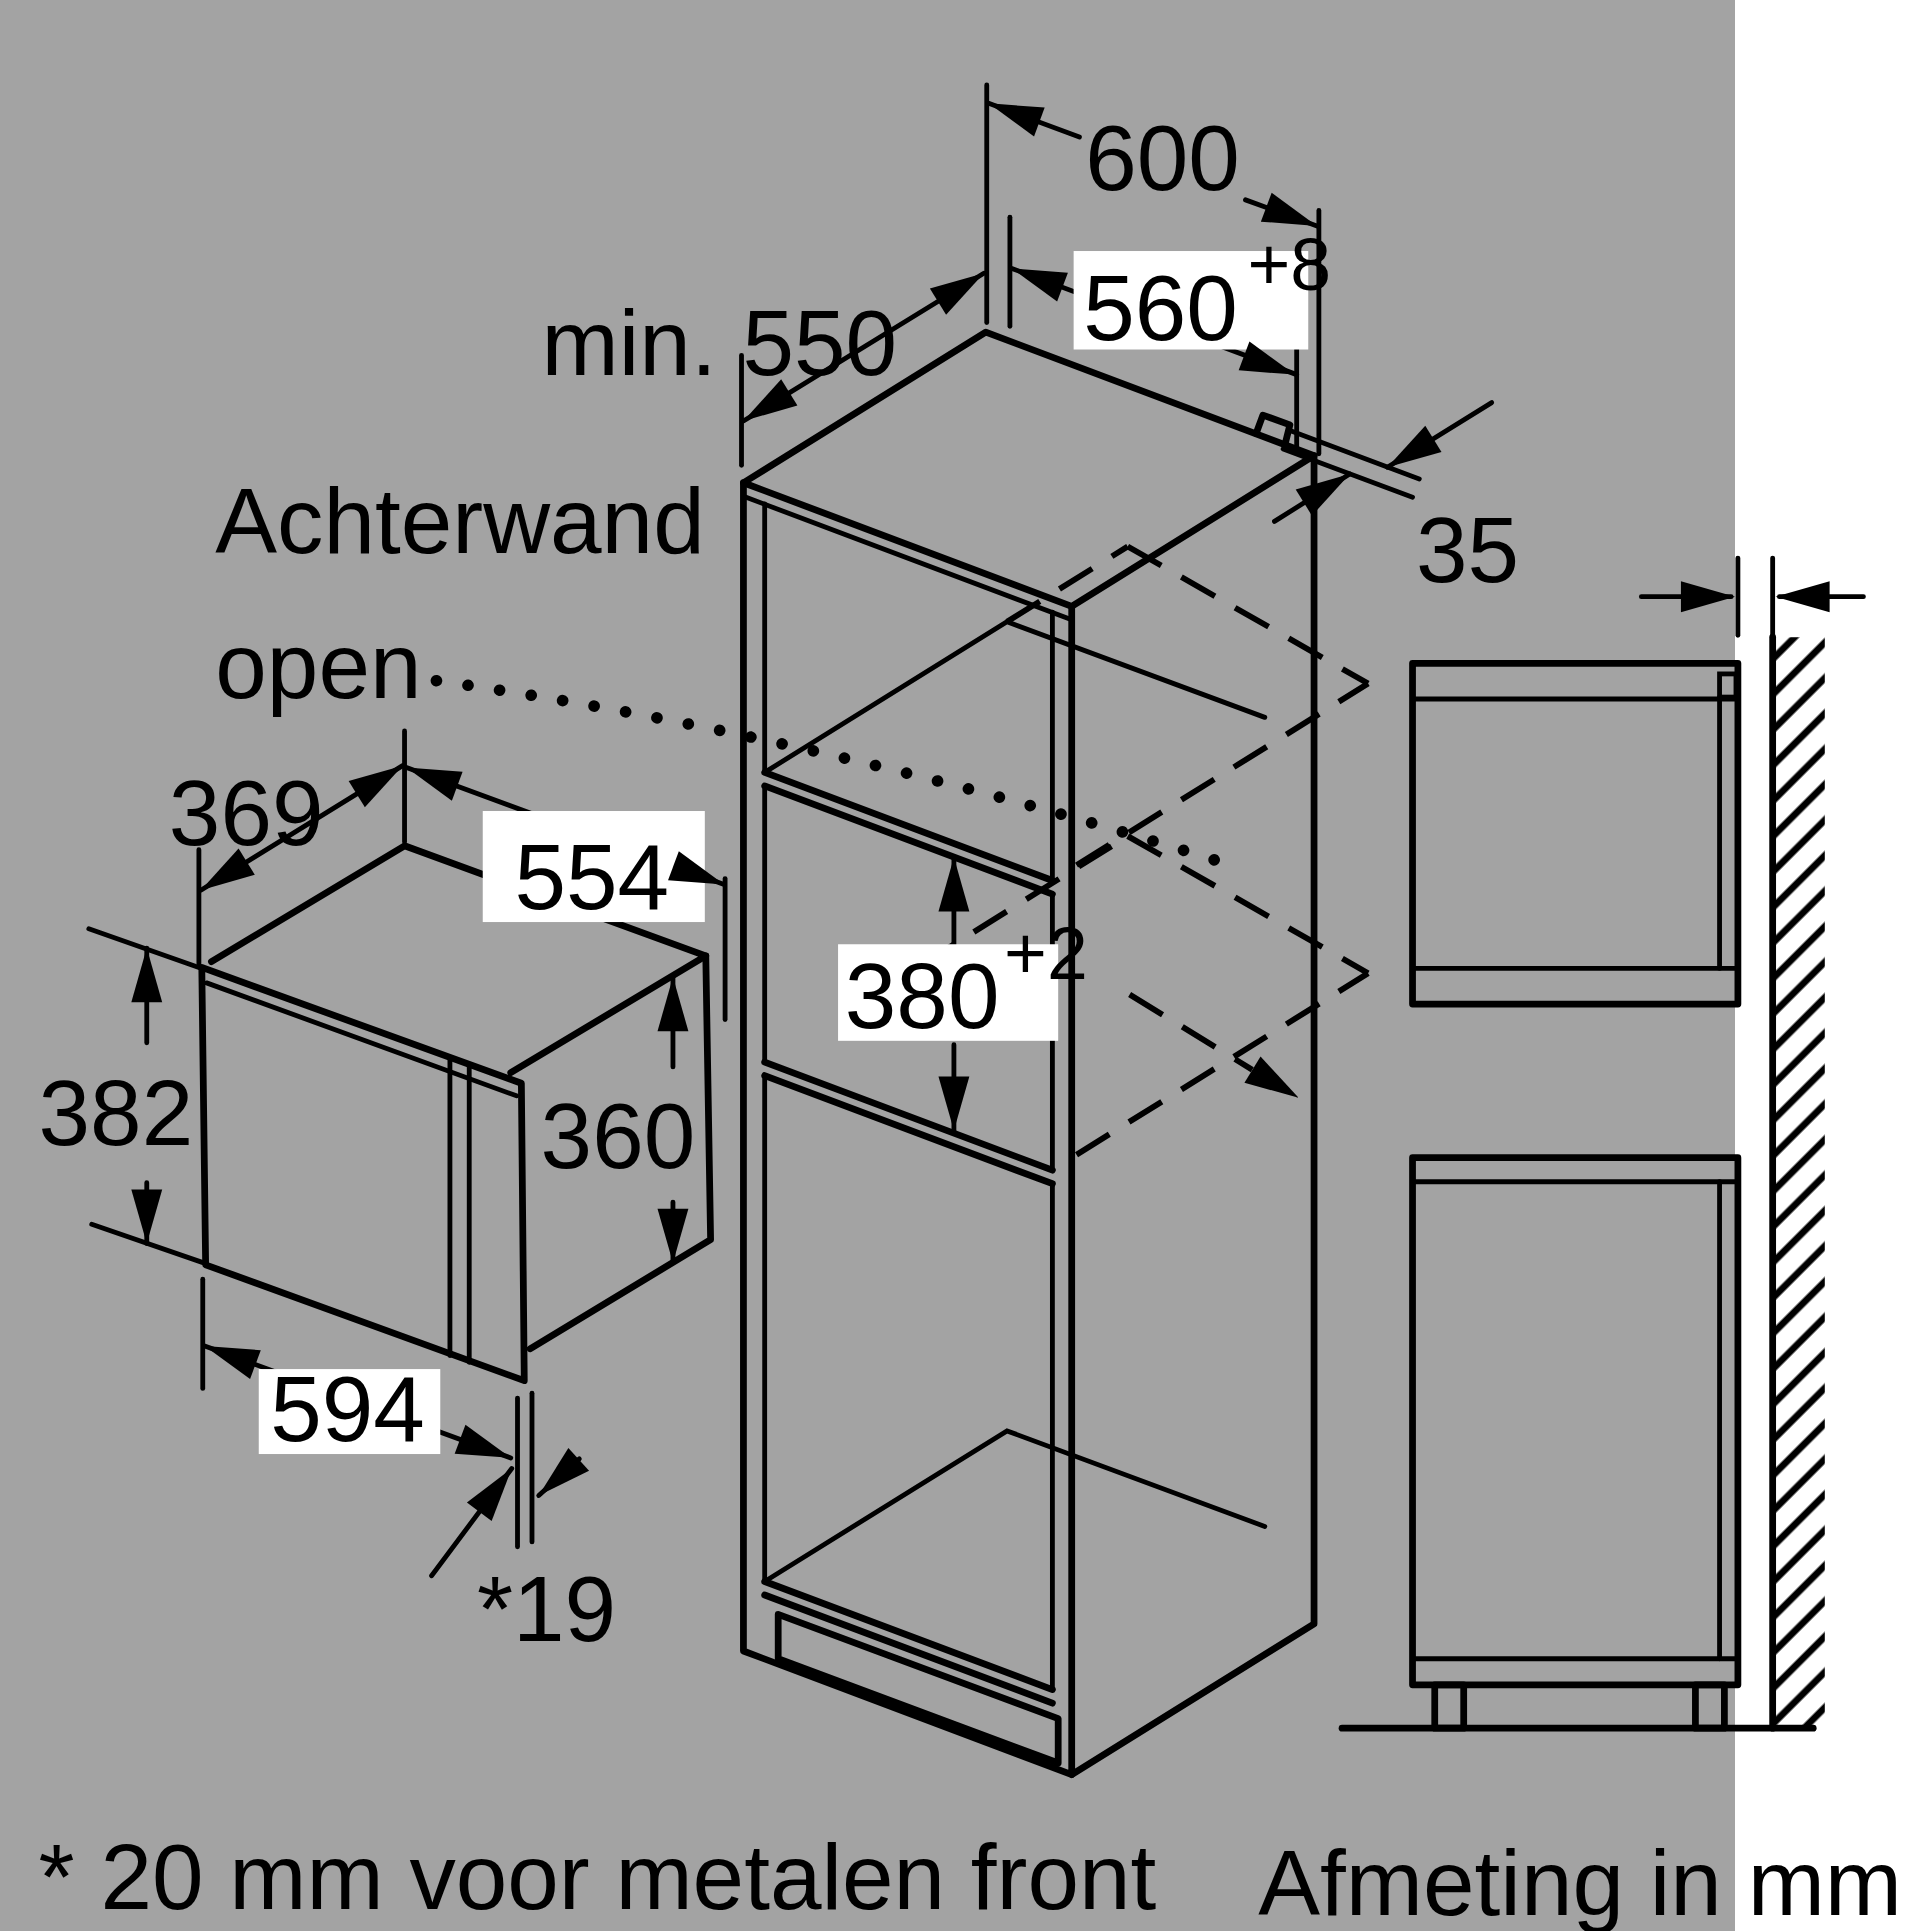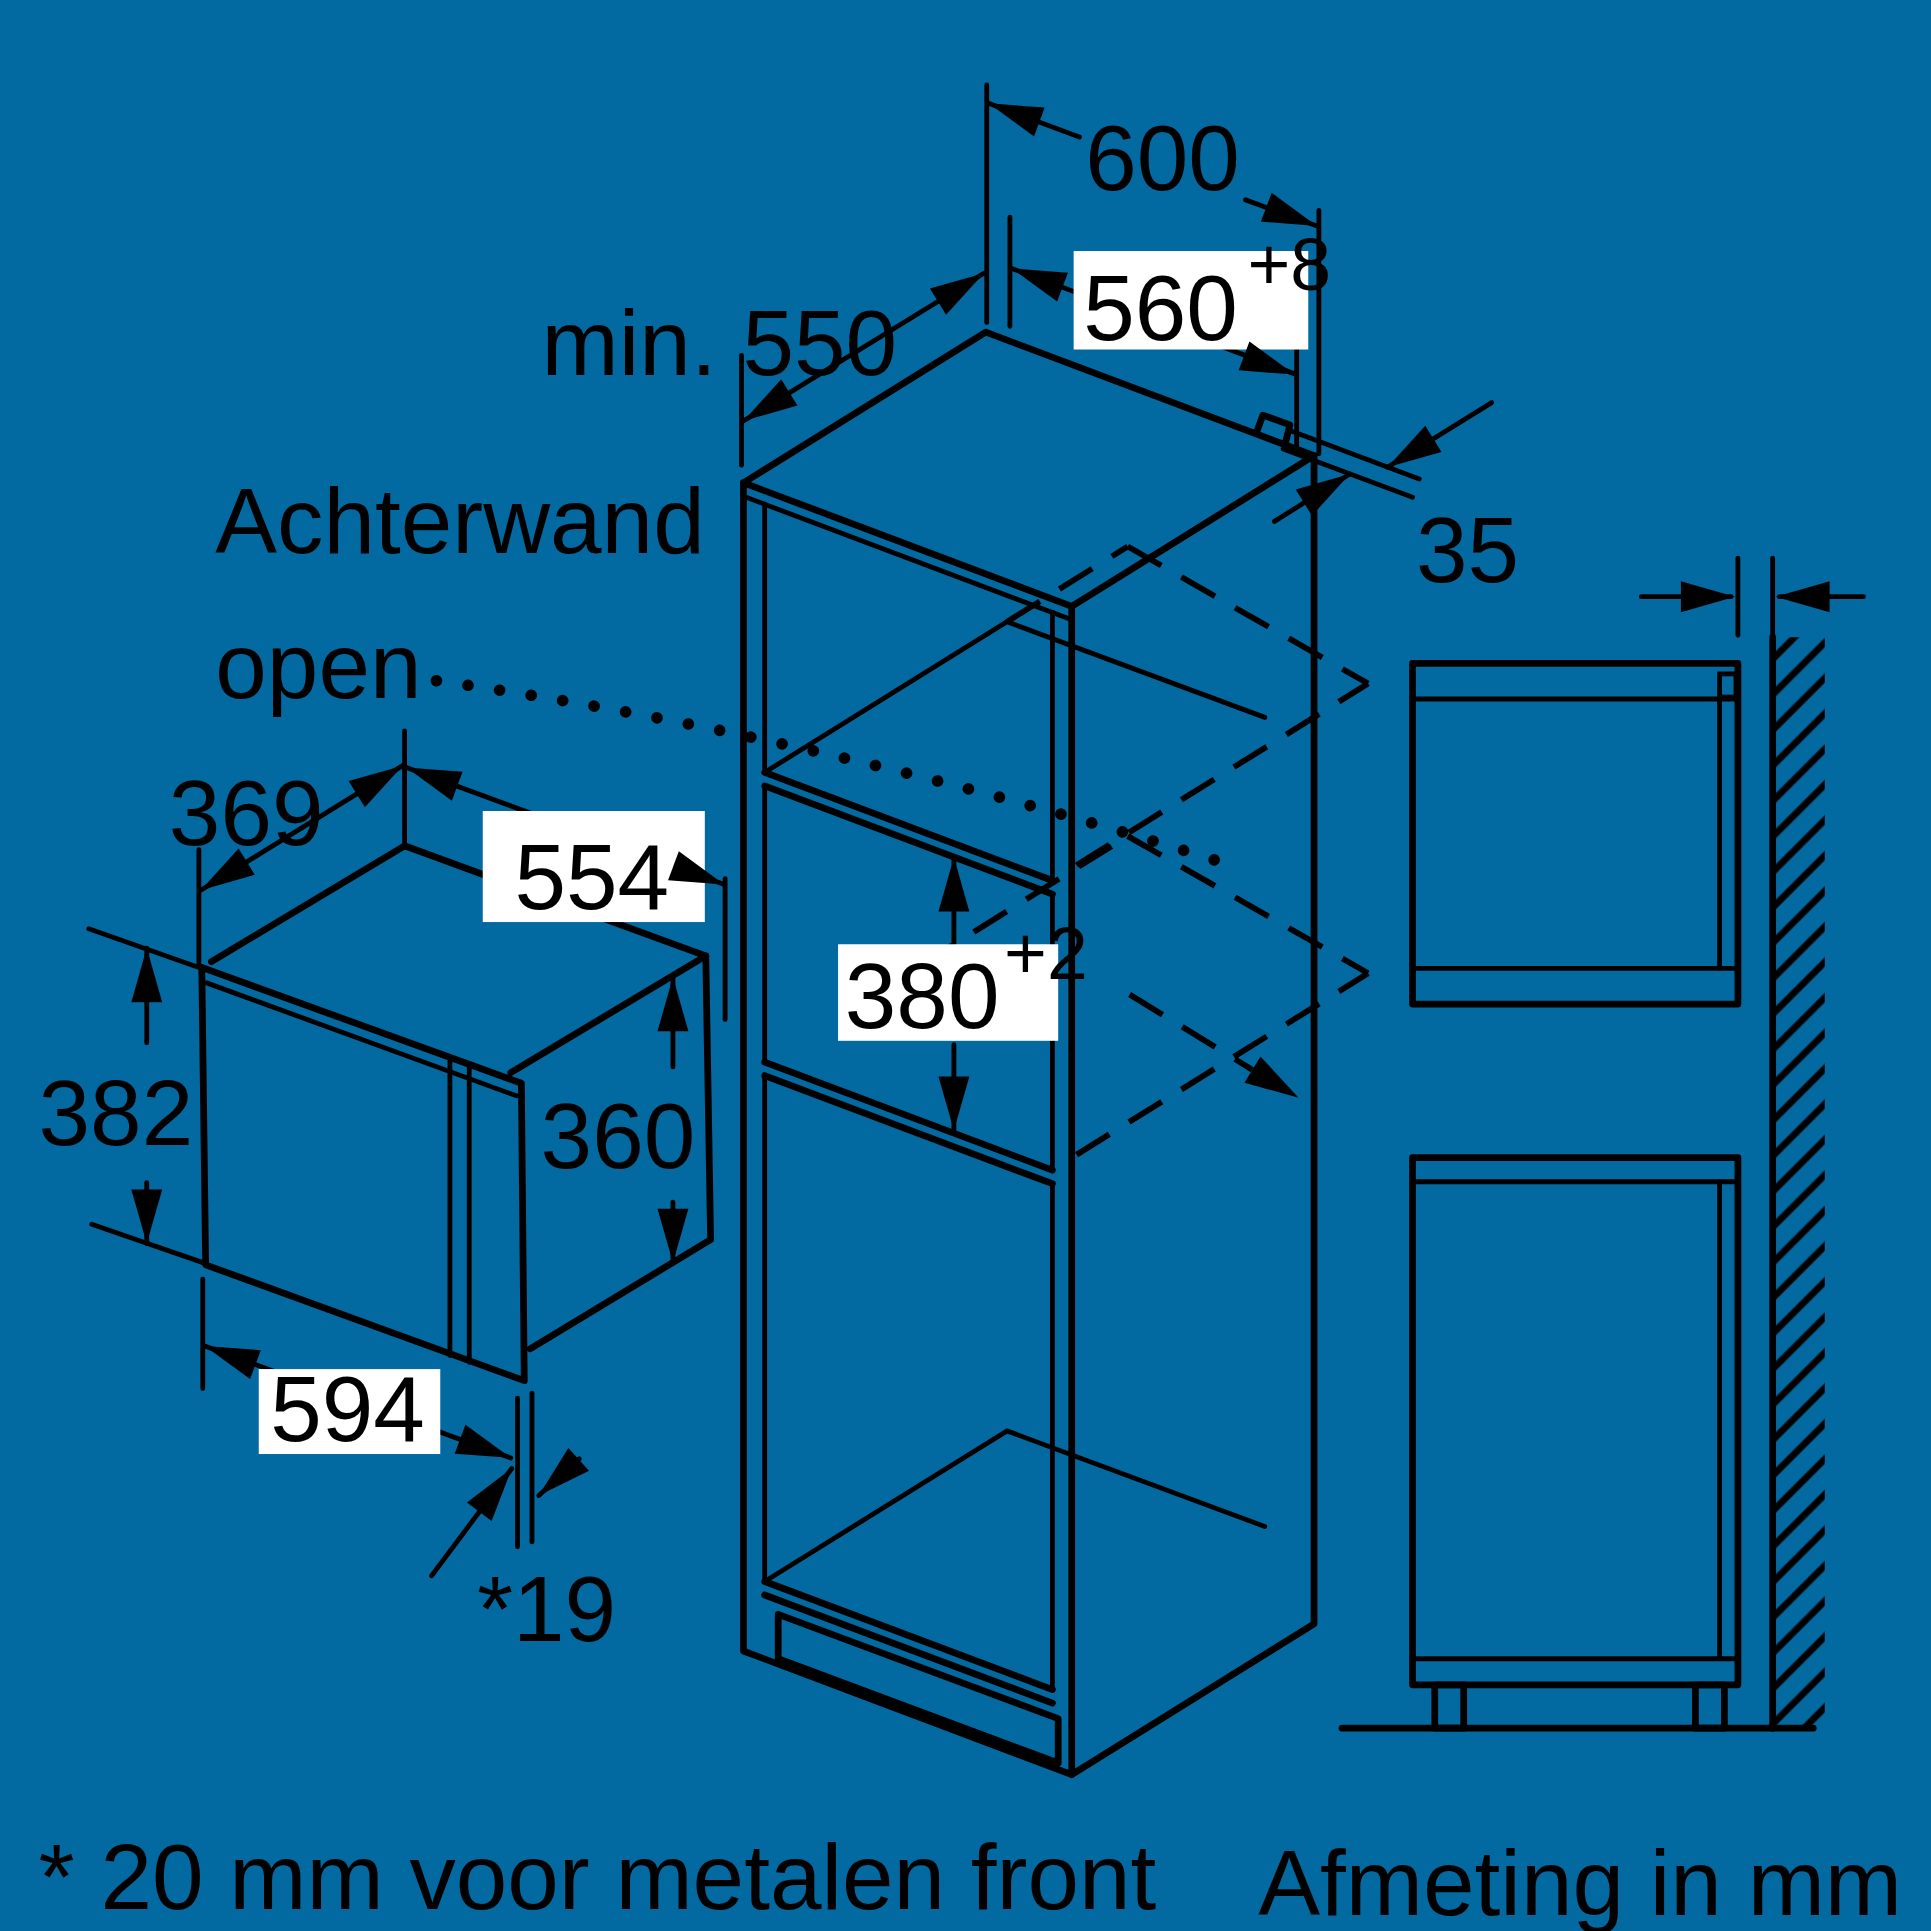--- a/index.html
+++ b/index.html
@@ -1,16 +1,16 @@
 <!DOCTYPE html>
 <html><head>
 <meta charset="utf-8">
 <style>
   html,body{margin:0;padding:0;background:#fff;}
-  .stage{width:1931px;height:1931px;position:relative;background:#0369a1;font-family:"Liberation Sans",sans-serif;}
+  .stage{width:1735px;height:1931px;position:relative;background:#a3a3a3;font-family:"Liberation Sans",sans-serif;}
   svg{position:absolute;left:0;top:0;}
   svg text{fill:#000;font-family:"Liberation Sans",sans-serif;}
   .ln{stroke:#000;fill:none;stroke-width:7;stroke-linejoin:round;stroke-linecap:round;}
   .thin{stroke:#000;fill:none;stroke-width:5;stroke-linecap:round;}
   .dim{stroke:#000;fill:none;stroke-width:5;stroke-linecap:round;}
   .dash{stroke:#000;fill:none;stroke-width:6;stroke-dasharray:40 24;stroke-linecap:butt;}
   .dots{stroke:#000;fill:none;stroke-width:12;stroke-dasharray:0.1 33;stroke-linecap:round;}
   .ah{fill:#000;stroke:none;}
   .mask{fill:#fff;stroke:none;}
   .lbl{font-size:96px;}

